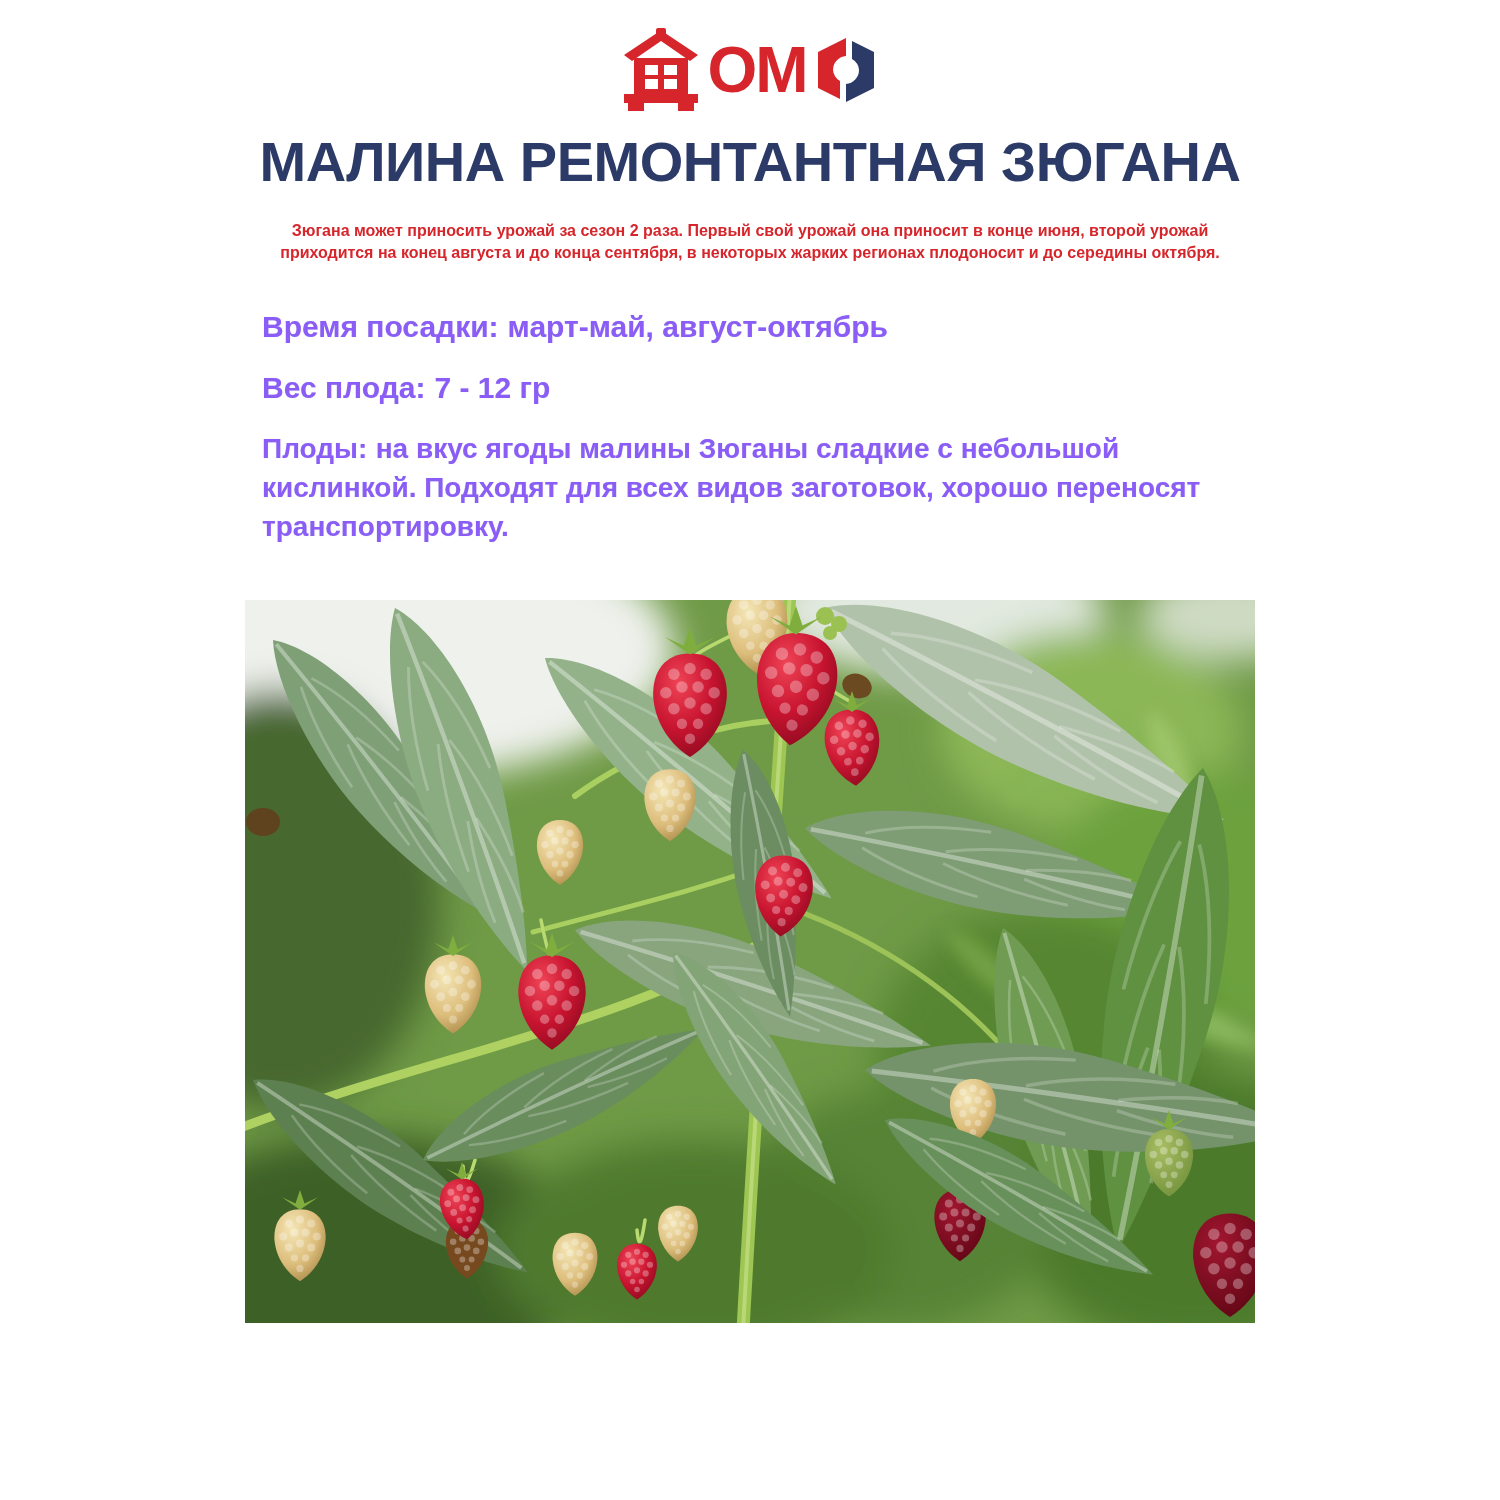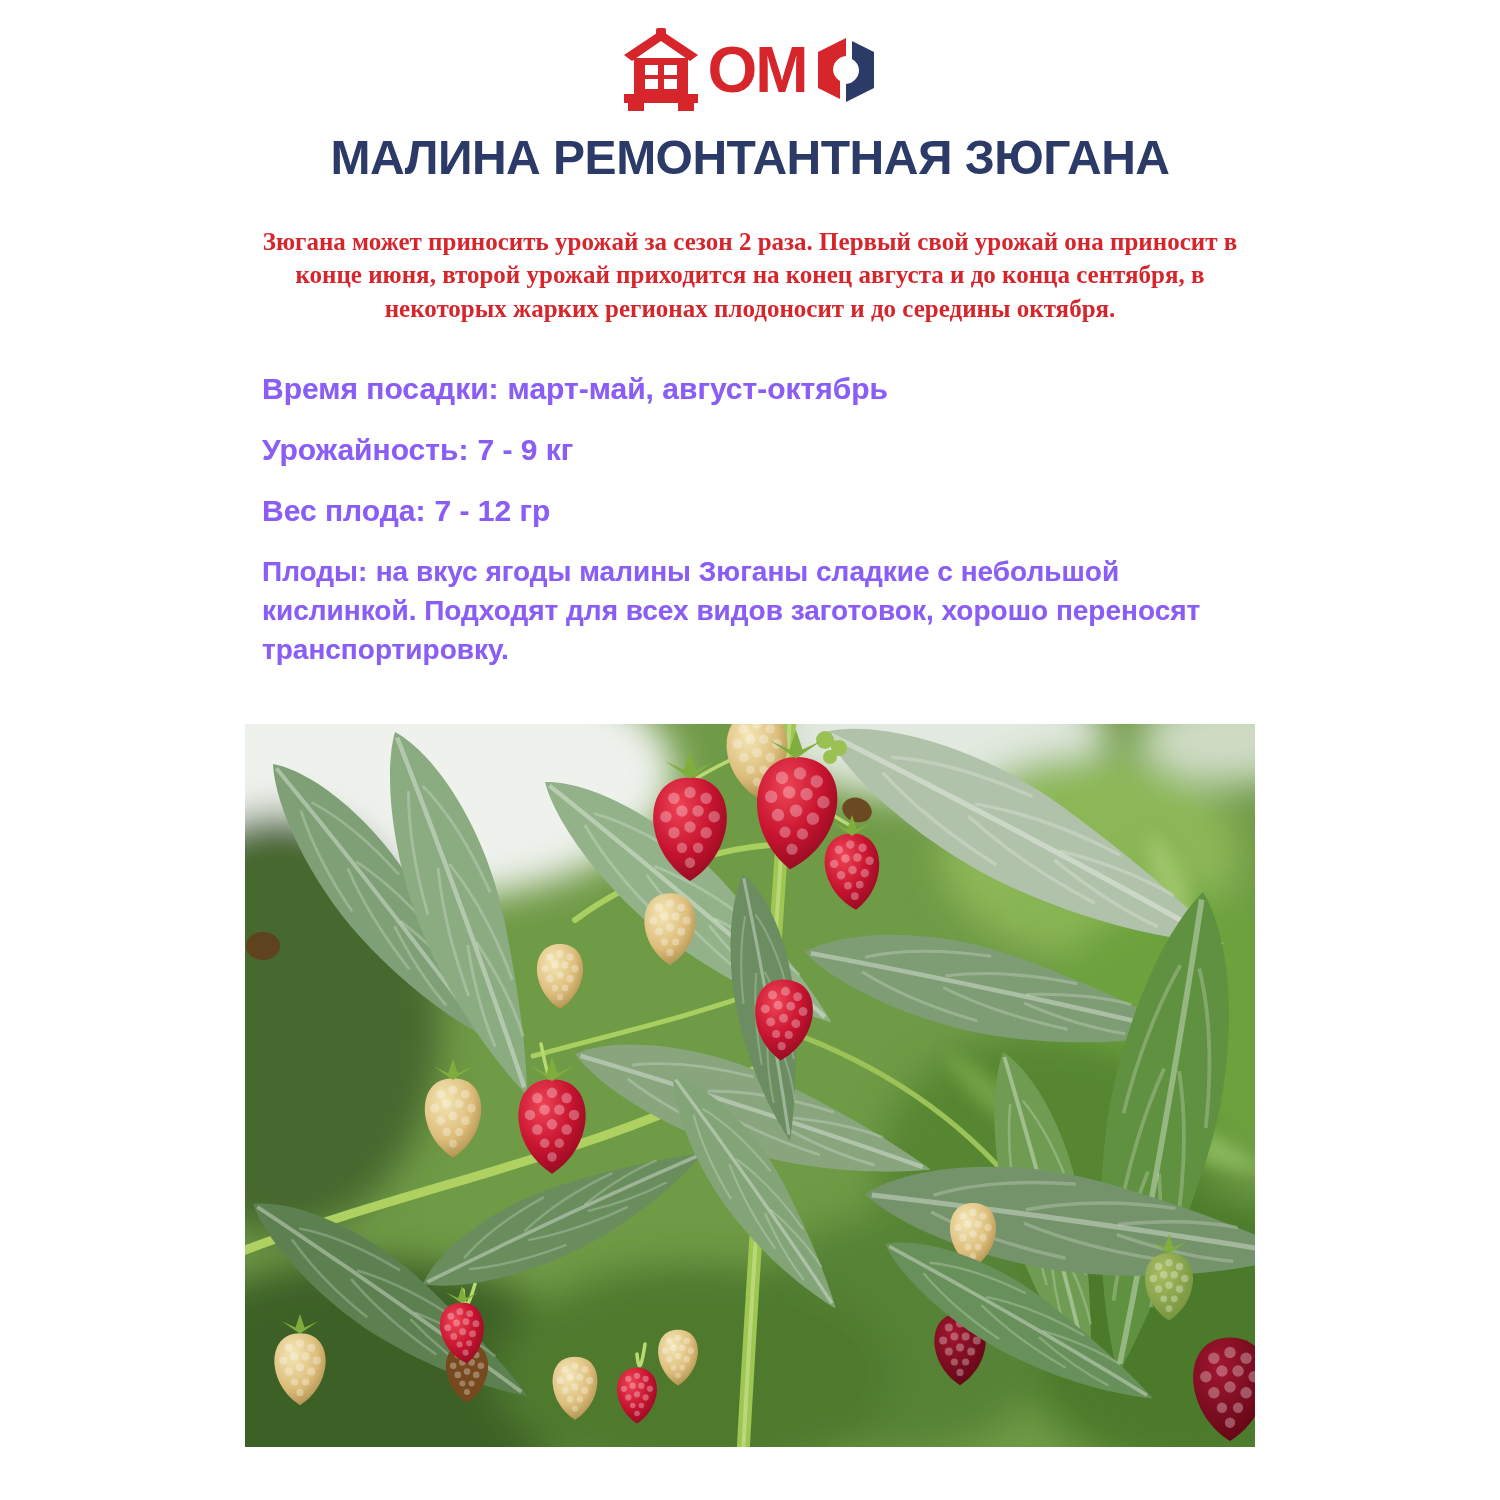--- a/index.html
+++ b/index.html
@@ -10,26 +10,26 @@
   .content{width:1010px;margin:0 auto;}
   
   .logo{padding-top:26px;display:flex;justify-content:center;align-items:center;gap:3px;height:88px;}
   .logo-word{font-weight:700;font-size:64px;letter-spacing:-2px;line-height:1;}
   .logo-red{color:#d6252b;}
   .logo-navy{color:#2c3a67;}
   .logo svg{display:block;}
   
   .title{
     margin:16px 0 0;text-align:center;white-space:nowrap;
-    font-size:48px;font-weight:700;letter-spacing:-.5px;color:#2c3a67;line-height:1.15;
+    font-size:56px;font-weight:700;letter-spacing:-.5px;color:#2c3a67;line-height:1.15;
   }
   
   .intro{
-    margin:40px auto 0;width:1000px;text-align:center;
-    font-size:25px;font-weight:700;color:#d6252b;line-height:1.33;font-family:Liberation Serif, serif;
+    margin:26px auto 0;width:1000px;text-align:center;
+    font-size:16px;font-weight:700;color:#d6252b;line-height:1.33;
   }
   
   .attrs{margin-top:44px;}
   .attr{margin:0 0 22px 17px;font-size:30px;font-weight:700;line-height:1.3;}
   .attr .lab{color:#8b5cf6;margin-right:.3em;text-shadow:0 0 1px rgba(186,205,233,.8);}
   .attr .val{color:#8b5cf6;text-shadow:0 0 1px rgba(186,205,233,.8);}
   .attr.multi{font-size:28px;line-height:1.4;margin-bottom:4px;}
   
   .photo{margin:54px 0 0;width:1010px;height:723px;padding:0;}
   .photo svg{display:block;width:1010px;height:723px;}
@@ -66,23 +66,20 @@
       </svg>
     </div>
 
     <h1 class="title">МАЛИНА РЕМОНТАНТНАЯ ЗЮГАНА</h1>
 
     <p class="intro">Зюгана может приносить урожай за сезон 2 раза. Первый свой урожай она приносит в конце июня, второй урожай приходится на конец августа и до конца сентября, в некоторых жарких регионах плодоносит и до середины октября.</p>
 
     <div class="attrs">
       <p class="attr">
         <span class="lab">Время посадки:</span><span class="val">март-май, август-октябрь</span>
-      </p>
-      <p class="attr">
-        <span class="lab">Урожайность:</span><span class="val">7 - 9 кг</span>
       </p>
       <p class="attr">
         <span class="lab">Вес плода:</span><span class="val">7 - 12 гр</span>
       </p>
       <p class="attr multi">
         <span class="lab">Плоды:</span><span class="val">на вкус ягоды малины Зюганы сладкие с небольшой кислинкой. Подходят для всех видов заготовок, хорошо переносят транспортировку.</span>
       </p>
     </div>
 
     <figure class="photo">

